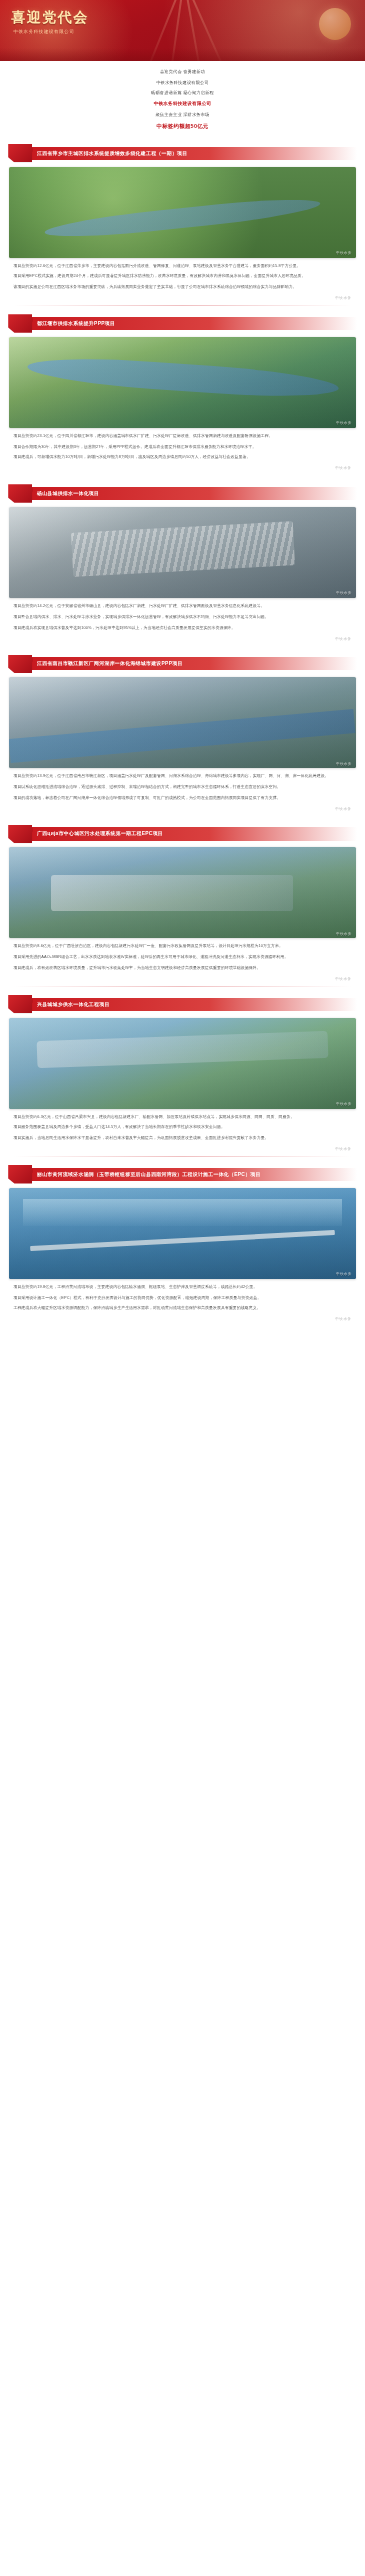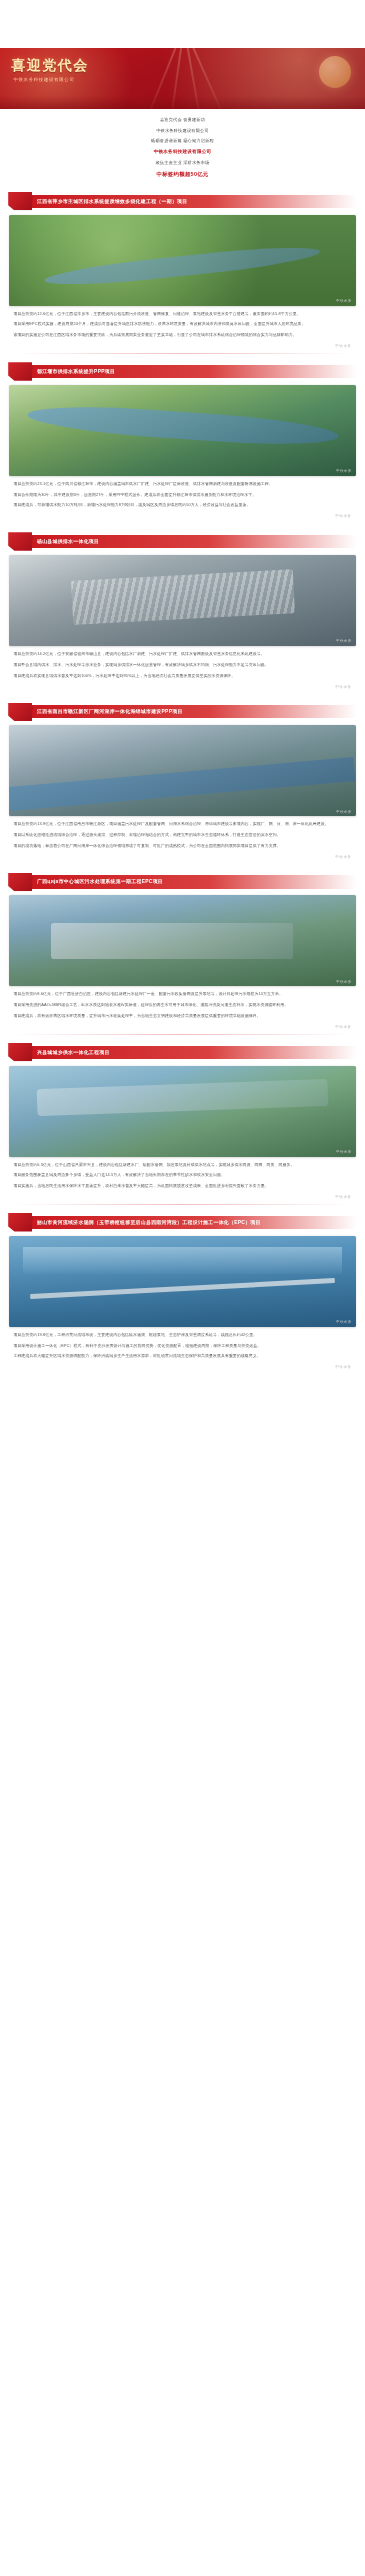--- a/index.html
+++ b/index.html
@@ -21,21 +21,20 @@
 
   
   .banner {
     position: relative;
     width: 365px;
     height: 61px;
     background:
       radial-gradient(circle at 82% 20%, rgba(255,220,160,0.35) 0%, rgba(255,220,160,0) 45%),
       linear-gradient(160deg, #c0151b 0%, #a5101a 40%, #8e0c16 100%);
     overflow: hidden;
-    margin-top: 48px;
   }
   .banner .glow {
     position: absolute;
     left: -31px; top: -36px;
     width: 165px; height: 134px;
     background: radial-gradient(ellipse at center, rgba(255,190,120,0.35) 0%, rgba(255,160,90,0) 70%);
     pointer-events: none;
   }
   .banner .ray {
     position: absolute;

